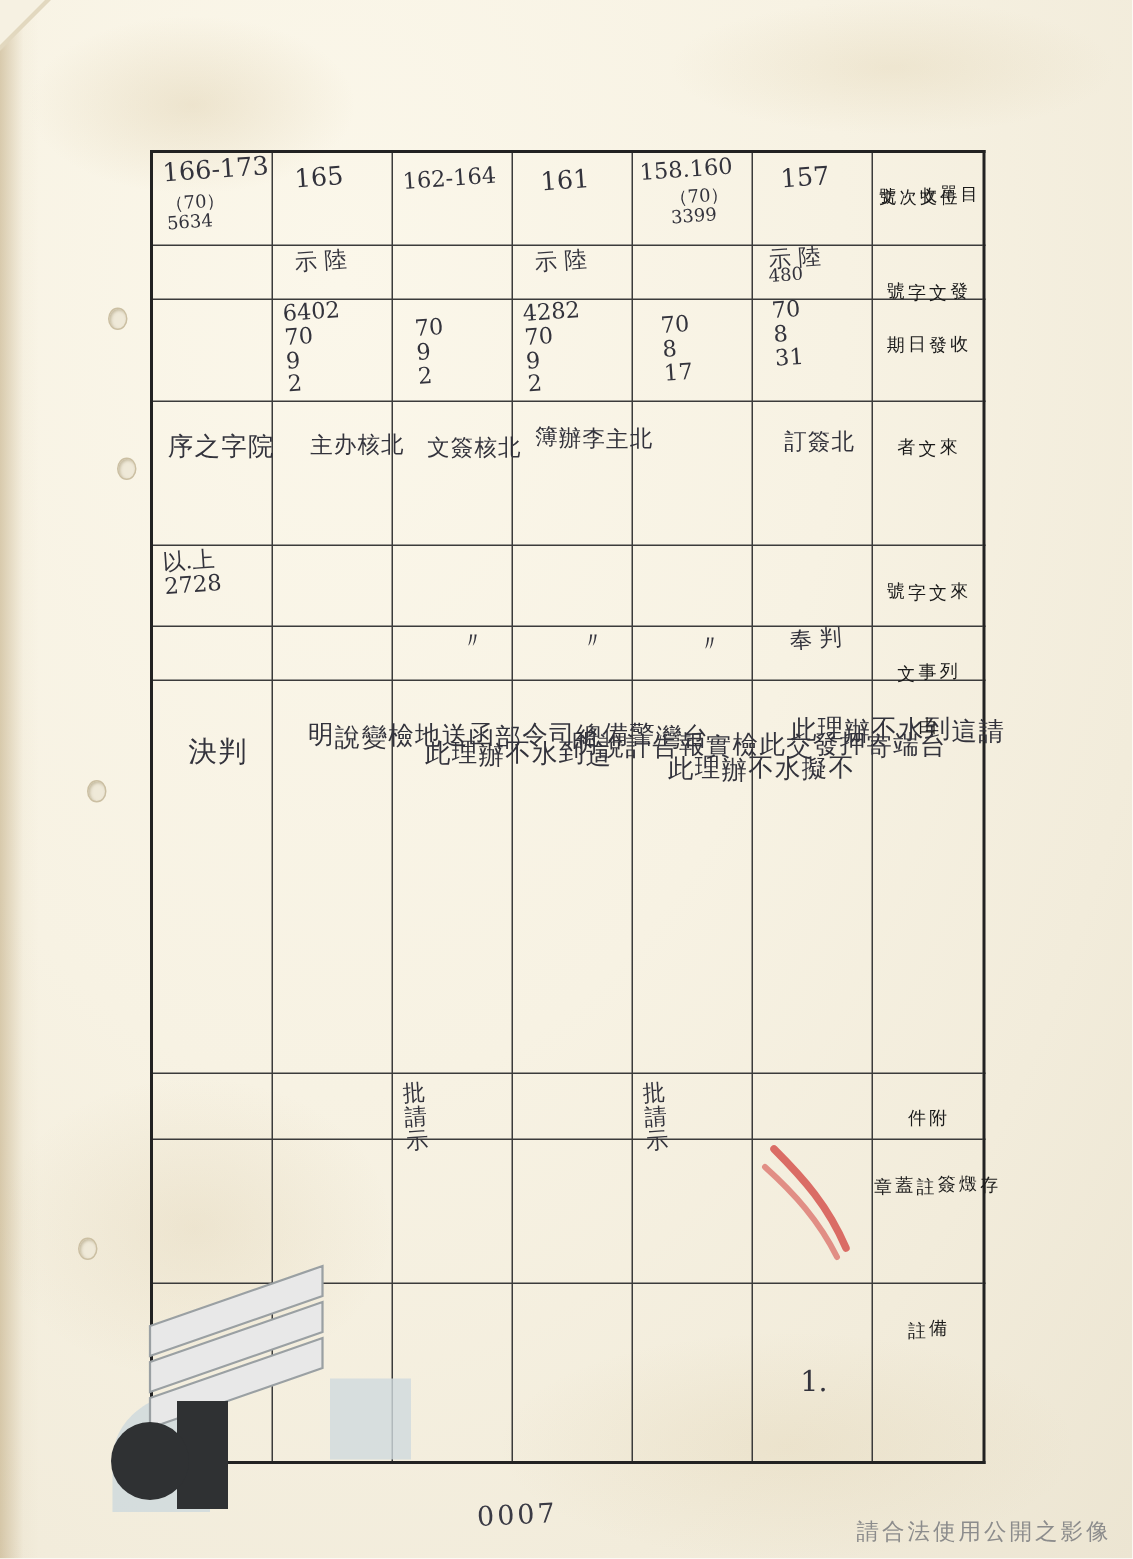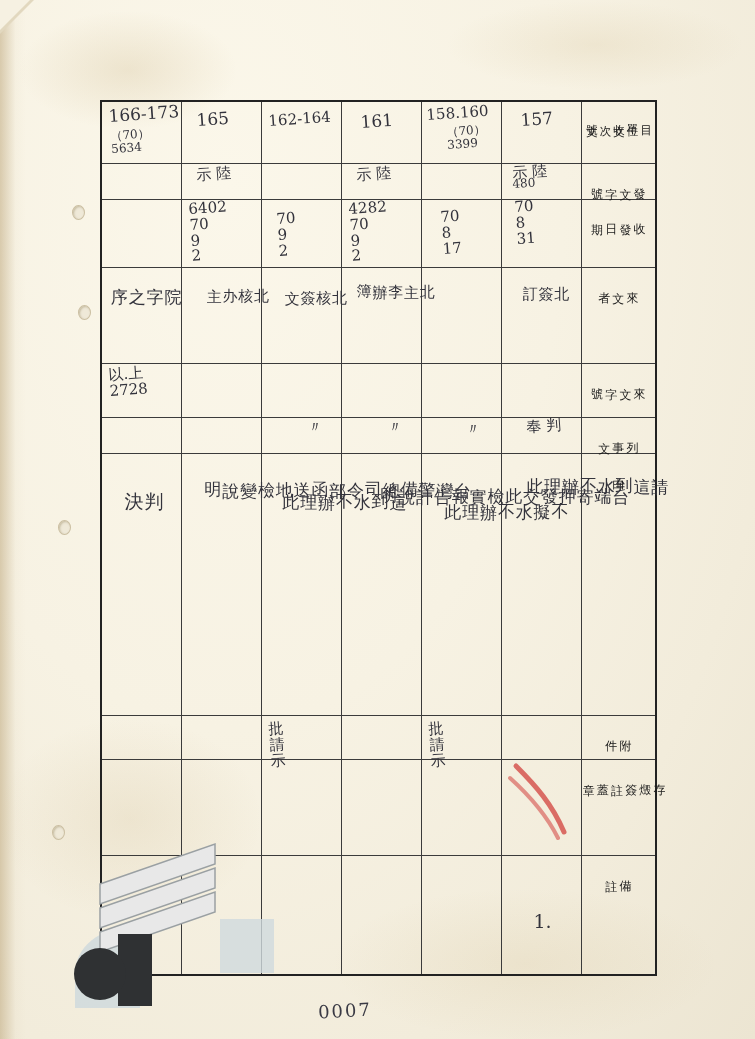--- a/index.html
+++ b/index.html
@@ -505,13 +505,14 @@
     <path d="M30 60 L 145 20 L 145 40 L 30 80 Z" fill="#e8e8e8" stroke="#9aa0a3" stroke-width="1.5"></path>
     <path d="M30 84 L 145 44 L 145 64 L 30 104 Z" fill="#e8e8e8" stroke="#9aa0a3" stroke-width="1.5"></path>
     <path d="M30 108 L 145 68 L 145 88 L 30 128 Z" fill="#e8e8e8" stroke="#9aa0a3" stroke-width="1.5"></path>
     <rect x="48" y="110" width="34" height="72" fill="#2f3133"></rect>
     <path d="M48 110 L 82 110 L 82 130 L 48 130 Z" fill="#2f3133"></path>
     <circle cx="30" cy="150" r="26" fill="#2f3133"></circle>
     <rect x="150" y="95" width="54" height="54" fill="#cfd9dd" opacity="0.8"></rect>
   </svg>
 
   <div id="page-number">0007</div>
+  <div id="footer-note">請合法使用公開之影像</div>
 </div>
 
 </body></html>

